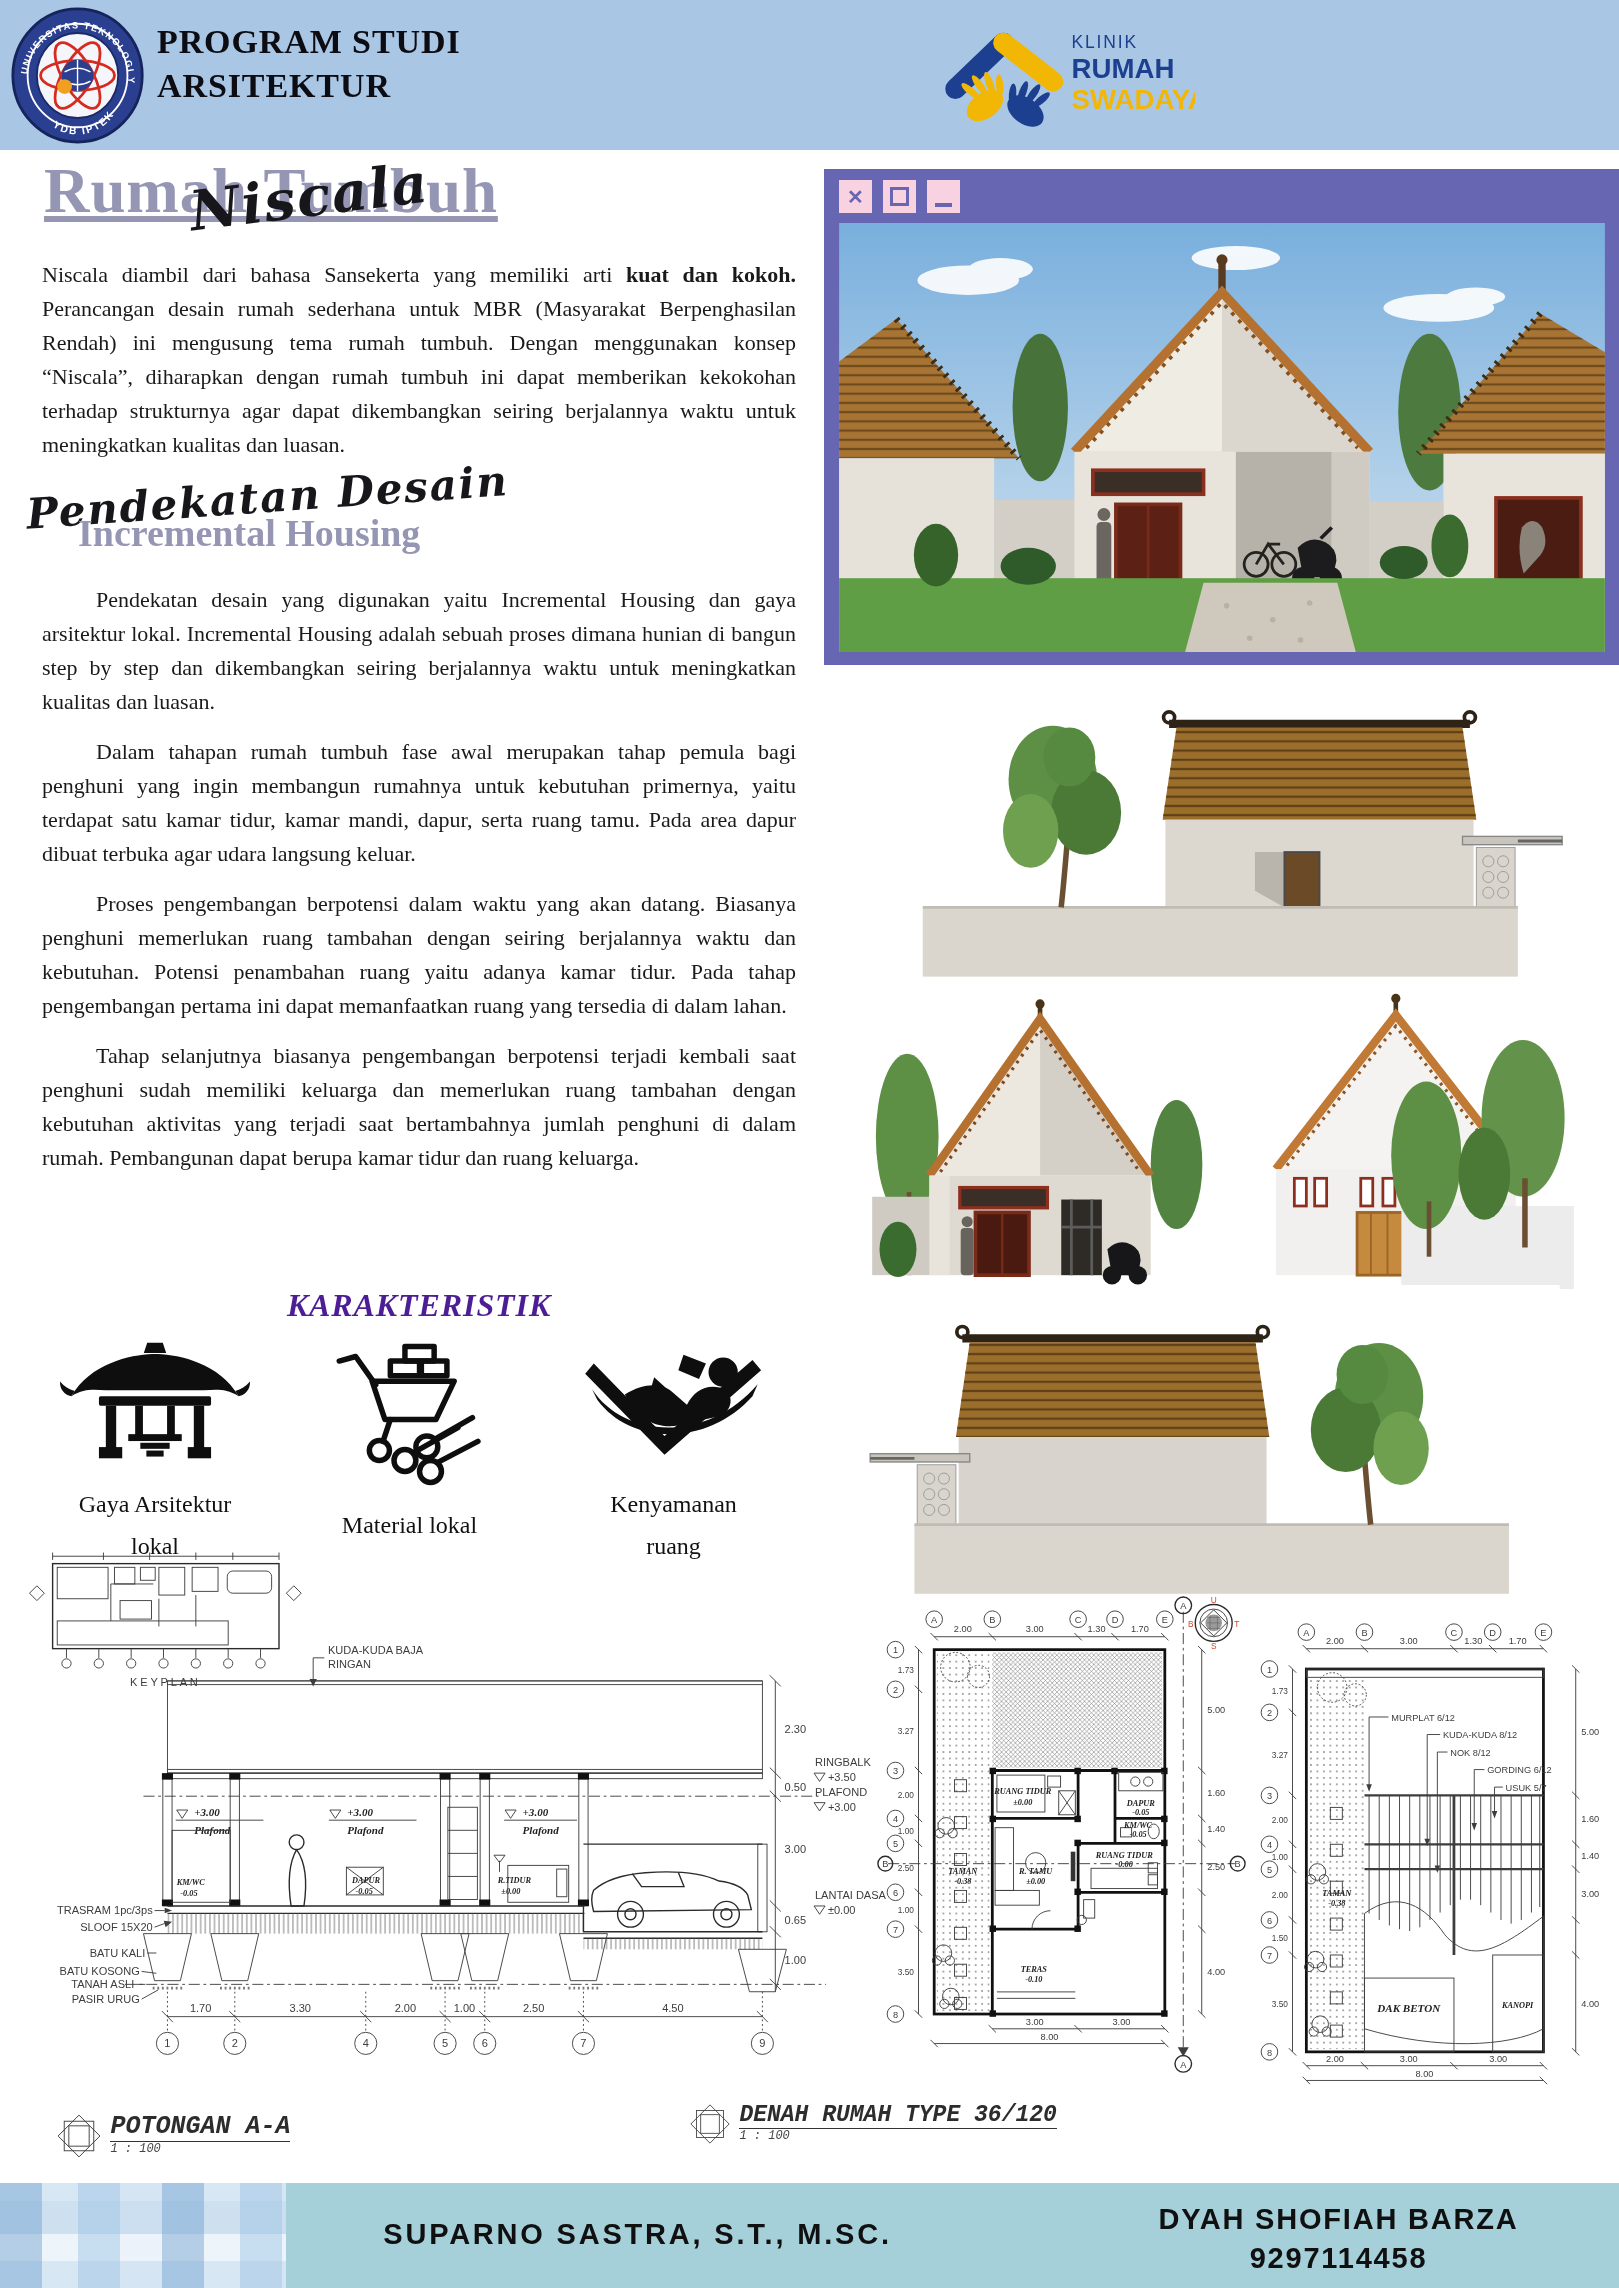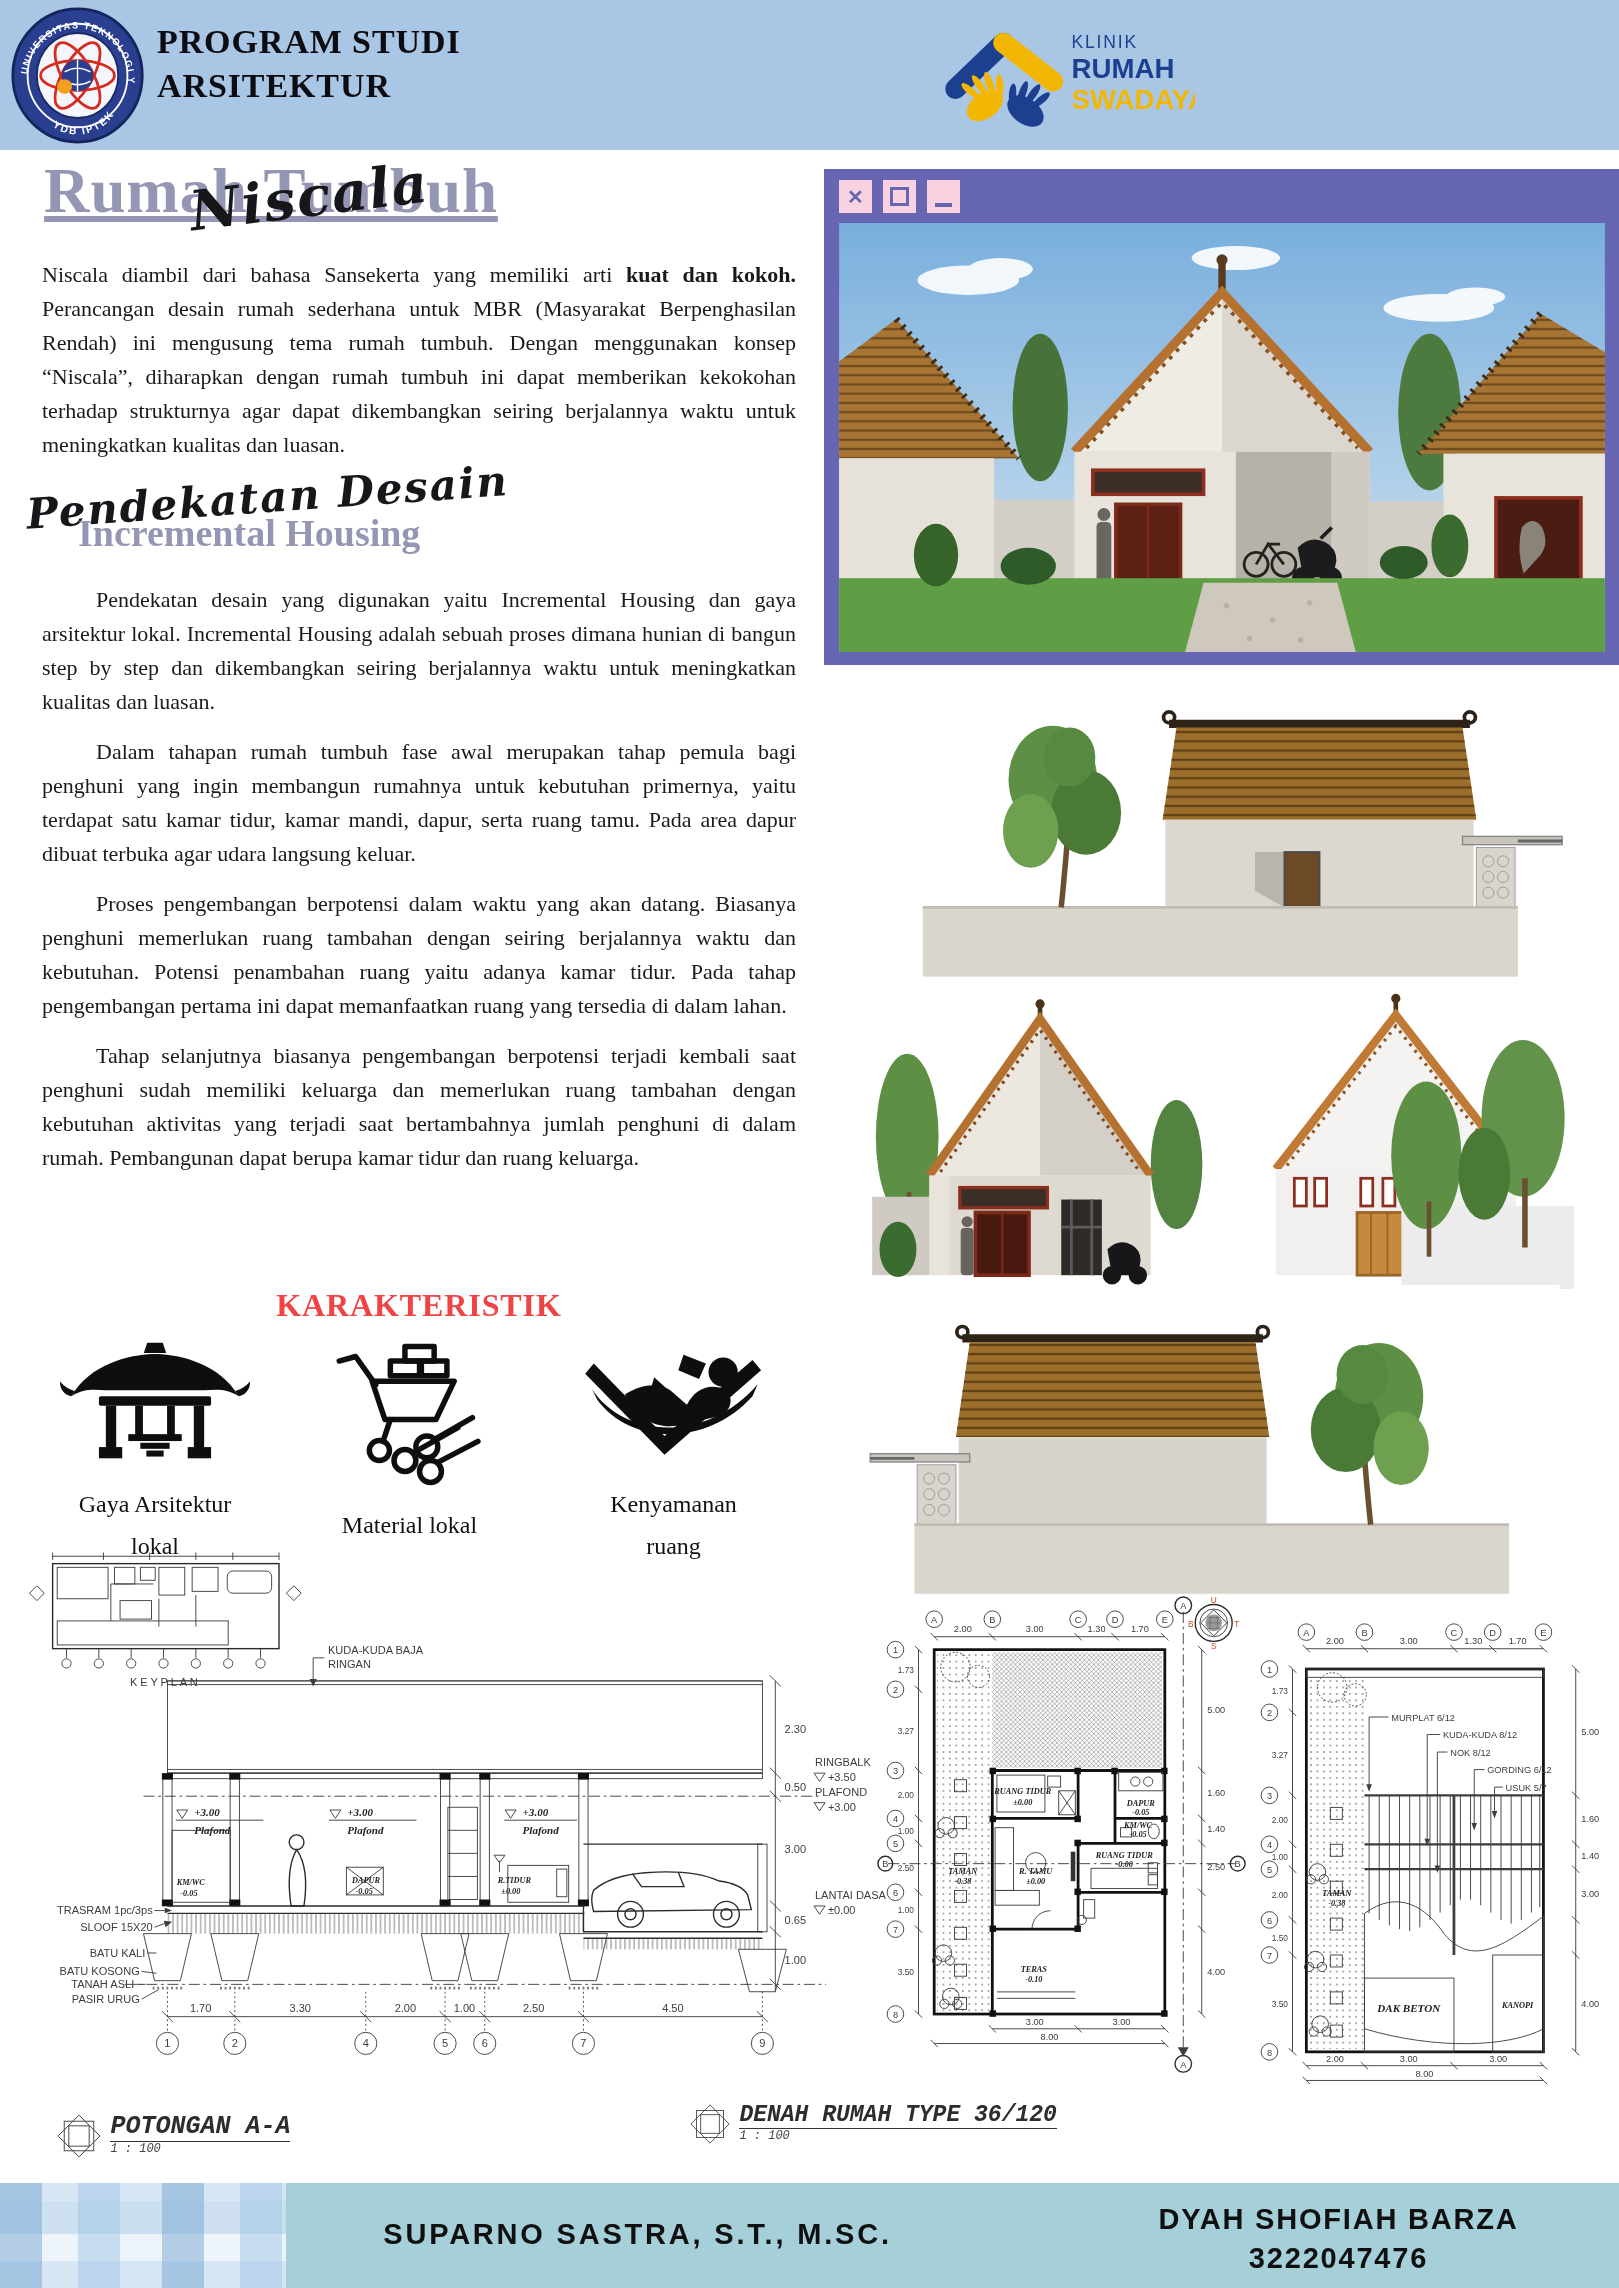--- a/index.html
+++ b/index.html
@@ -16,21 +16,21 @@
   
   #col{left:26px;top:242px;width:786px;}
   #col p{margin:16px;font-size:22px;line-height:34px;text-align:justify;}
   #col p.ind{text-indent:54px;}
   #sec2{position:relative;height:89px;margin:5.5px 0 14.8px 0;}
   #sec2 .scr{position:absolute;left:0px;top:-5.5px;font-size:42px;font-style:italic;font-weight:600;
              transform:rotate(-4deg);font-family:"DejaVu Serif",serif;color:#16161b;letter-spacing:1.8px;}
   #sec2 .ttl{position:absolute;left:52px;top:33px;font-size:38px;font-weight:700;color:#9596b4;}
   
   #karak{left:26px;top:1287px;width:786px;}
-  #karak h2{margin:0 0 16.6px 0;text-align:center;font-size:32px;letter-spacing:0.9px;color:#ef4444;}
+  #karak h2{margin:0 0 16.6px 0;text-align:center;font-size:32px;letter-spacing:0.9px;color:#4c1d95;font-style:italic;}
   #karak .row{display:flex;justify-content:space-between;align-items:flex-start;}
   #karak .it{text-align:center;}
   #karak .lab{font-size:24px;line-height:1.75;color:#111;}
   
   #foot{left:0;top:2183px;width:1620px;height:106px;background:#a6d0d9;}
   #foot .plaid{position:absolute;left:0;top:0;width:286px;height:106px;background:
      repeating-linear-gradient(90deg,rgba(137,177,215,.55) 0 42px,rgba(255,255,255,.25) 42px 78px,rgba(173,205,233,.55) 78px 120px,rgba(255,255,255,.2) 120px 162px),
      repeating-linear-gradient(0deg,rgba(190,216,238,.6) 0 28px,rgba(255,255,255,.3) 28px 55px,rgba(160,196,226,.5) 55px 88px),#dce9f5;}
   #foot .lect{position:absolute;left:305px;top:35px;width:665px;text-align:center;
      font-family:"Liberation Sans",sans-serif;font-weight:700;font-size:29px;letter-spacing:2.8px;color:#101010;}
@@ -990,18 +990,18 @@
         <circle cx="68" cy="473" r="5"></circle>
         <circle cx="82" cy="473" r="5"></circle>
       </g>
 </svg>
 
 <div class="abs" id="foot">
   <div class="plaid"></div>
   <div class="lect">SUPARNO SASTRA, S.T., M.SC.</div>
   <div class="stud">
     <div>DYAH SHOFIAH BARZA</div>
-    <div>3222047476</div>
+    <div>9297114458</div>
   </div>
 </div>
 
 </div>
 
 
 </body></html>

